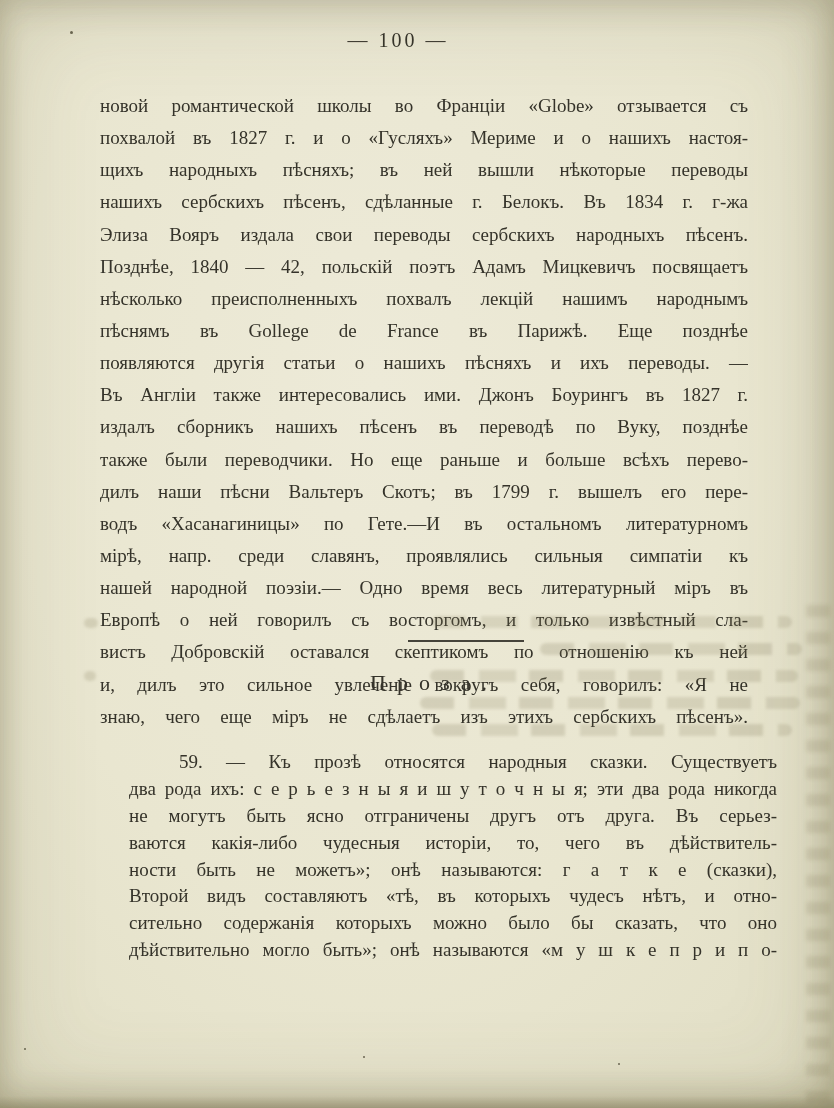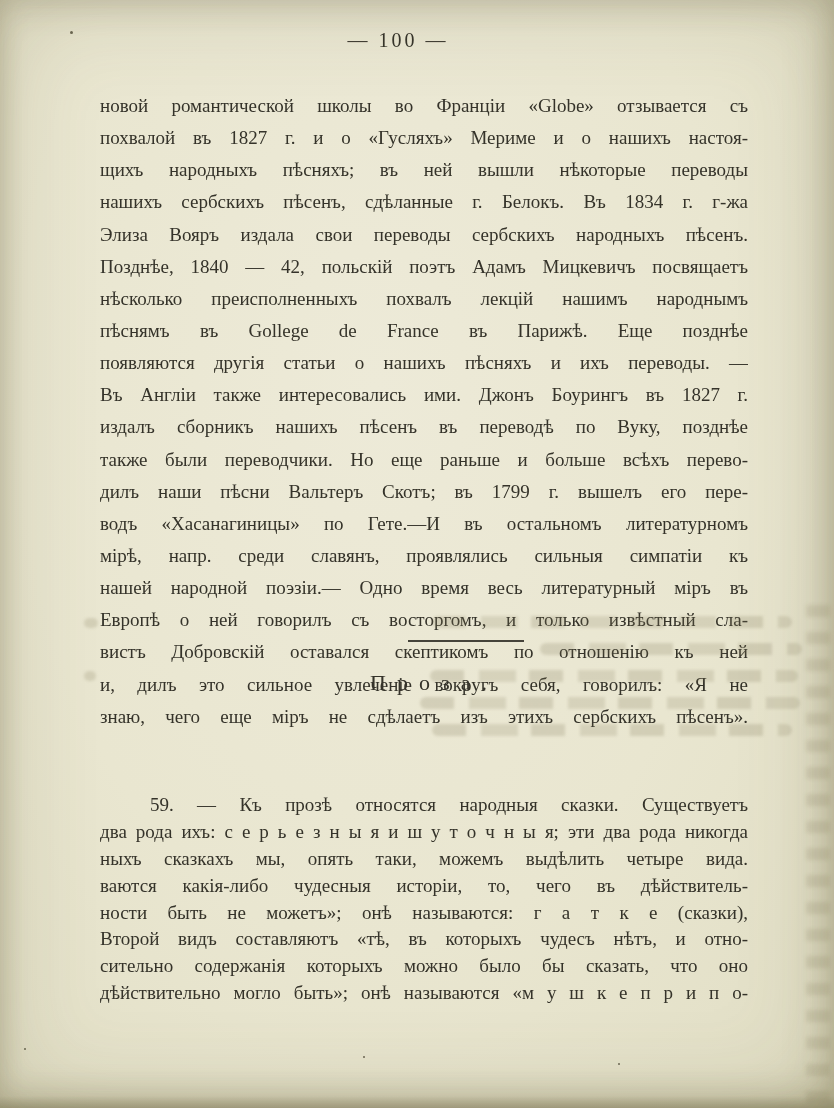--- a/index.html
+++ b/index.html
@@ -23,21 +23,21 @@
     box-sizing:border-box;
     text-align:justify;
     text-align-last:justify;
     text-justify:inter-word;
     font-size:19px;
     white-space:normal;
     overflow:hidden;
   }
   .para1 { top:87px; }
   .para1 .line { height:26.15px; line-height:26.15px;margin-top:6px; }
-  .para2 { top:792px; }
+  .para2 { top:749px;margin-left:29px; }
   .para2 .line { height:26.9px; line-height:26.9px; }
   .indent { padding-left:50px; }
   .divider {
     position:absolute; top:640px; left:408px;
     width:116px; height:2px;
     background:#45433a;
   }
   .heading {
     position:absolute; top:669px; left:88px; width:690px;
     margin:1px; padding:0;
@@ -119,21 +119,21 @@
   <div class="bleed-blob" style="top:671px; left:84px; width:12px; height:10px;"></div>
   <div class="bleed-col"></div>
 
   <div class="divider"></div>
 
   <h1 class="heading">Проза.</h1>
 
   <div class="para para2">
     <div class="line indent">59. — Къ прозѣ относятся народныя сказки. Существуетъ</div>
     <div class="line">два рода ихъ: с е р ь е з н ы я и ш у т о ч н ы я; эти два рода никогда</div>
-    <div class="line">ныхъ сказкахъ мы, опять таки, можемъ выдѣлить четыре вида.</div>
+    <div class="line">не могутъ быть ясно отграничены другъ отъ друга. Въ серьез-</div>
     <div class="line">ваются какія-либо чудесныя исторіи, то, чего въ дѣйствитель-</div>
     <div class="line">ности быть не можетъ»; онѣ называются: г а т к е (сказки),</div>
     <div class="line">Второй видъ составляютъ «тѣ, въ которыхъ чудесъ нѣтъ, и отно-</div>
     <div class="line">сительно содержанія которыхъ можно было бы сказать, что оно</div>
     <div class="line">дѣйствительно могло быть»; онѣ называются «м у ш к е  п р и п о-</div>
   </div>
 
   <div class="speck" style="top:31px; left:70px; width:3px; height:3px;"></div>
   <div class="speck" style="top:1063px; left:618px; width:2px; height:2px;"></div>
   <div class="speck" style="top:1048px; left:24px; width:2px; height:2px;"></div>

